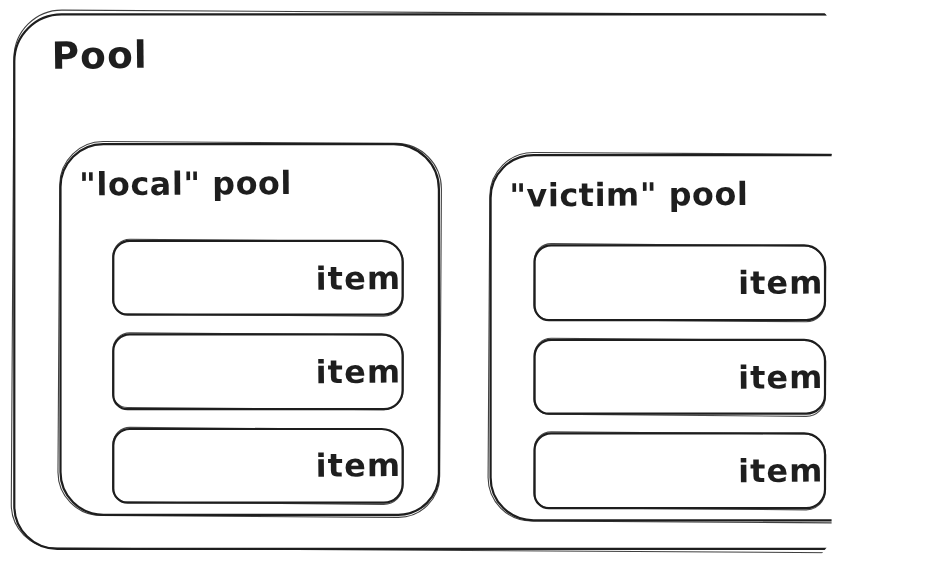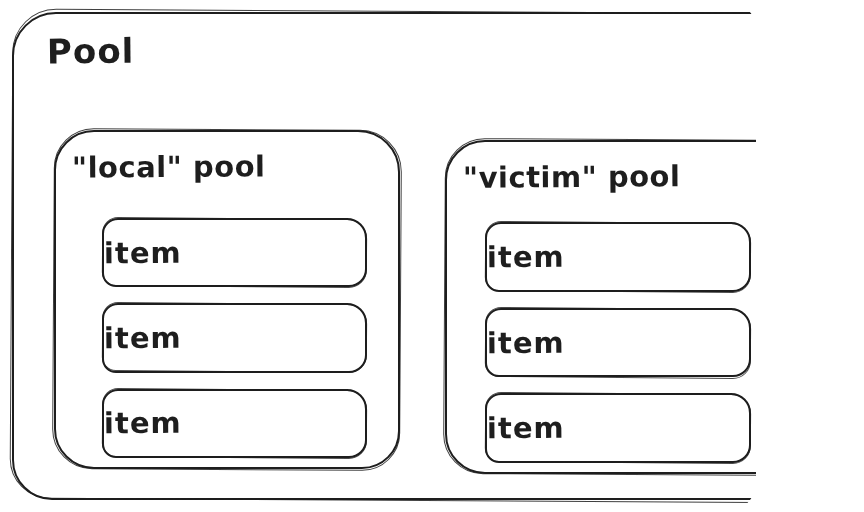--- a/index.html
+++ b/index.html
@@ -94,21 +94,21 @@
     bottom: 9px;
   }
   .item {
     position: relative;
     flex: 1;
     border: 2.6px solid #1e1e1e;
     border-radius: 16px 20px 18px 14px;
     box-sizing: border-box;
     display: flex;
     align-items: center;
-    justify-content: flex-start;
+    justify-content: flex-end;
     background: #ffffff;
   }
   .item::before {
     content: "";
     position: absolute;
     inset: -2px;
     border: 1.4px solid rgba(30,30,30,0.8);
     border-radius: inherit;
     transform: rotate(0.5deg);
     pointer-events: none;

